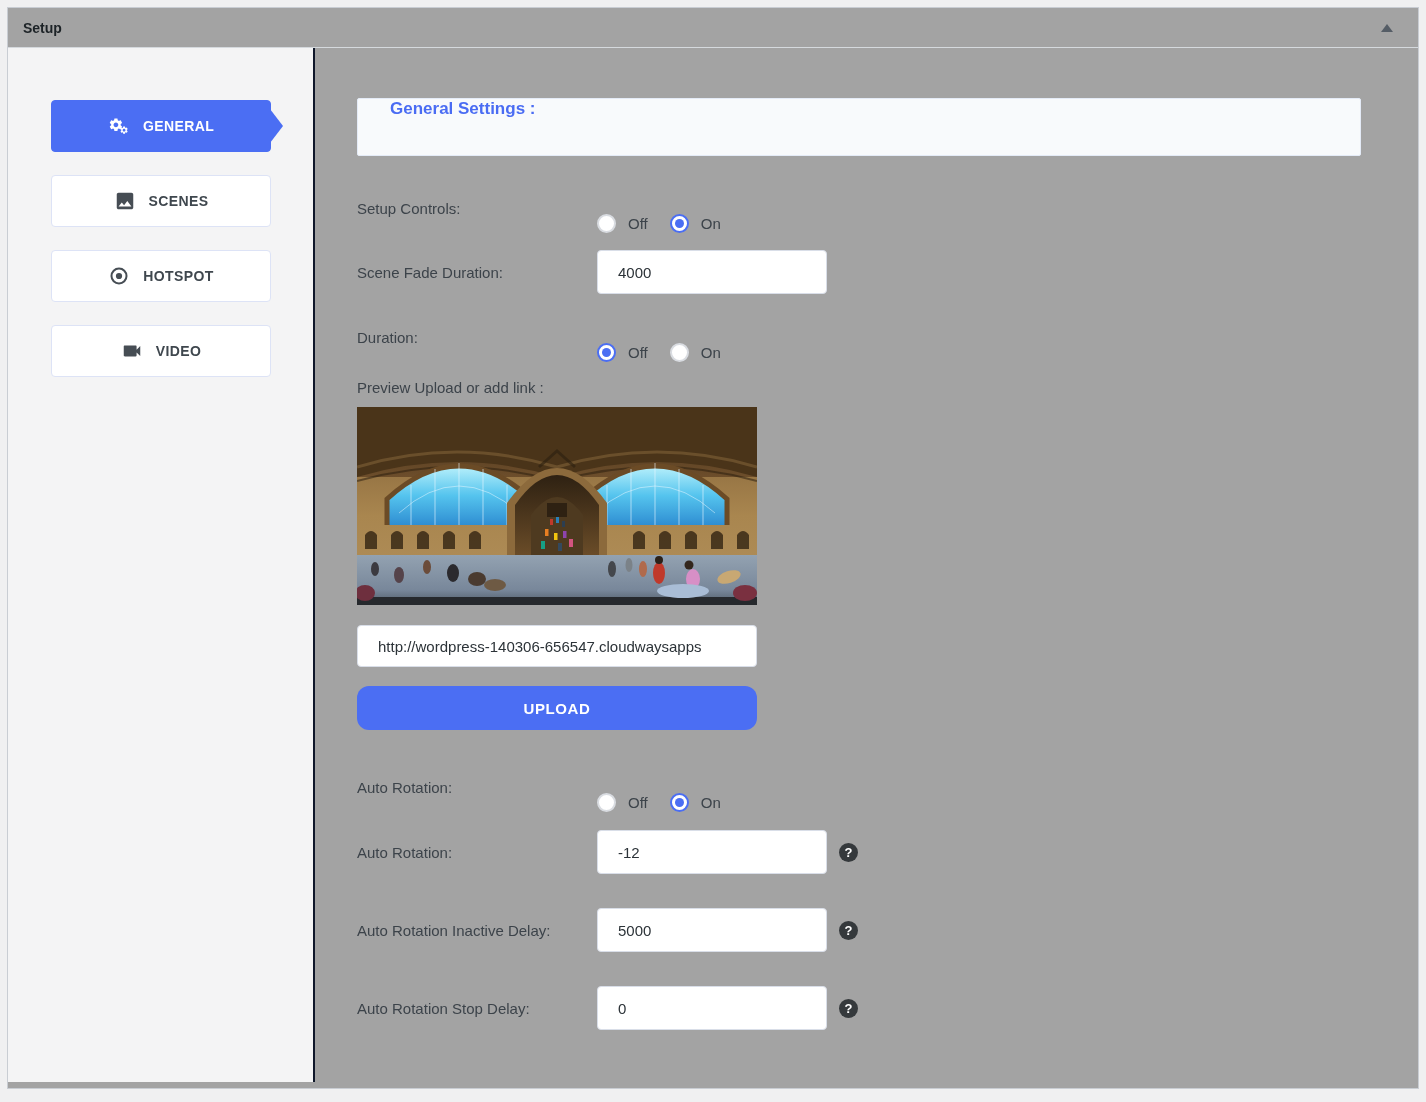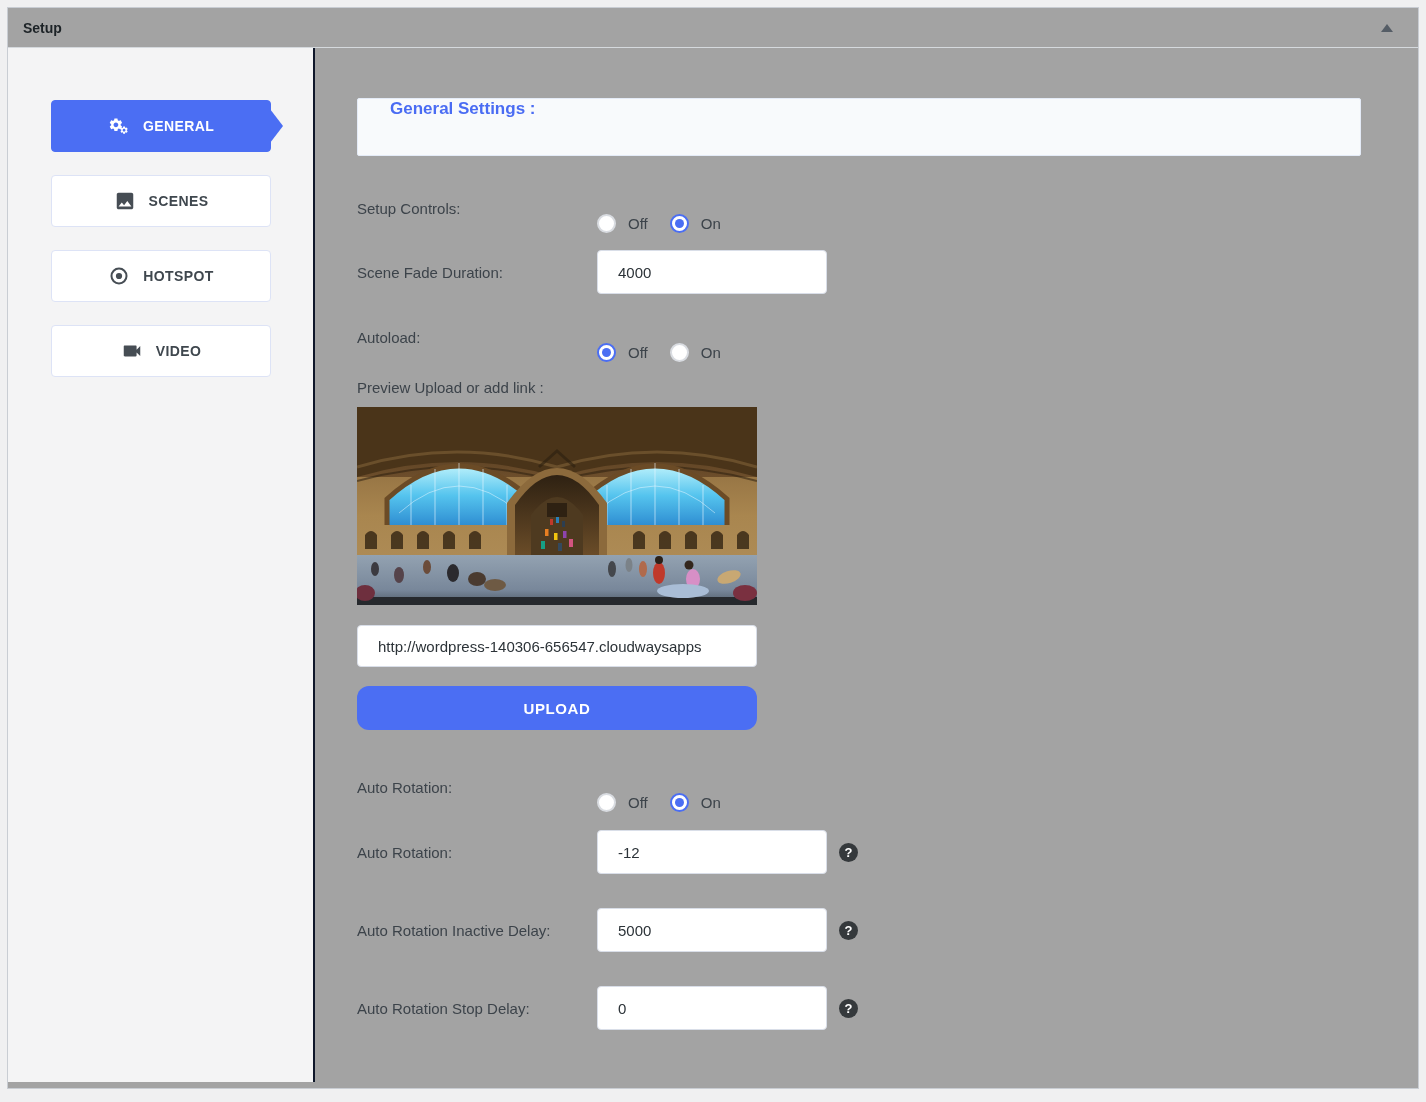--- a/index.html
+++ b/index.html
@@ -145,21 +145,21 @@
             </span>
           </div>
         </div>
 
         <div class="row mb21">
           <span class="lbl">Scene Fade Duration:</span>
           <input class="txt-input" type="text" value="4000" style="">
         </div>
 
         <div class="row mb20">
-          <span class="lbl">Autoload:</span>
+          <span class="lbl">Duration:</span>
           <div class="radio-group">
             <span class="radio-opt">
               <span class="radio checked"></span>
               <span class="txt">Off</span>
             </span>
             <span class="radio-opt">
               <span class="radio"></span>
               <span class="txt">On</span>
             </span>
           </div>

